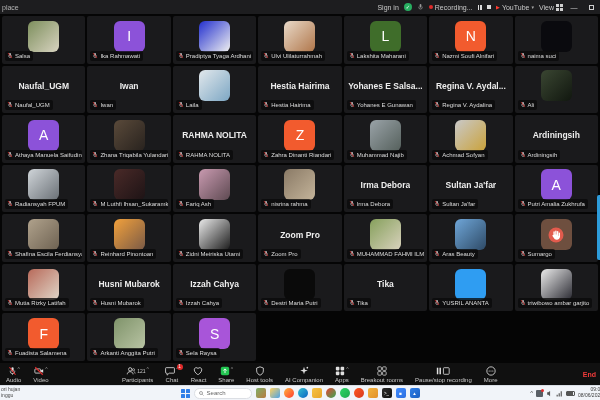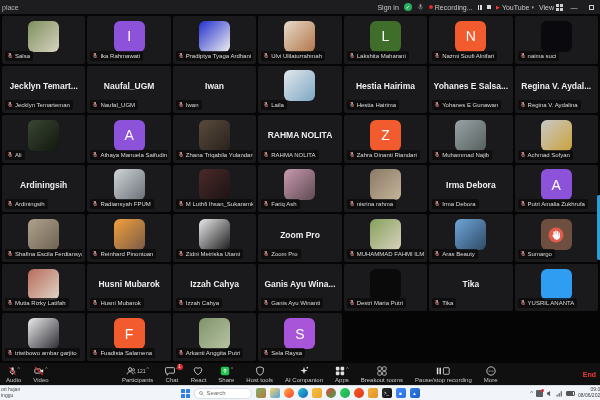--- a/index.html
+++ b/index.html
@@ -210,32 +210,20 @@
           <span><svg width="6" height="7" viewBox="0 0 12 12">
               <rect x="4.5" y="1" width="3" height="6" rx="1.5" fill="#e0e0e0"></rect>
               <path d="M3 5.5v1a3 3 0 0 0 6 0v-1" stroke="#e0e0e0" fill="none" stroke-width="1"></path>
               <line x1="6" y1="9.3" x2="6" y2="11" stroke="#e0e0e0" stroke-width="1"></line>
               <line x1="2" y1="1" x2="10" y2="11" stroke="#e02b2b" stroke-width="1.5"></line>
             </svg></span>
           <span>naima suci</span>
         </span>
       </div>
       <div class="tile">
-        <span class="center-name">Jecklyn Temart...</span>
-        <span class="plabel">
-          <span><svg width="6" height="7" viewBox="0 0 12 12">
-              <rect x="4.5" y="1" width="3" height="6" rx="1.5" fill="#e0e0e0"></rect>
-              <path d="M3 5.5v1a3 3 0 0 0 6 0v-1" stroke="#e0e0e0" fill="none" stroke-width="1"></path>
-              <line x1="6" y1="9.3" x2="6" y2="11" stroke="#e0e0e0" stroke-width="1"></line>
-              <line x1="2" y1="1" x2="10" y2="11" stroke="#e02b2b" stroke-width="1.5"></line>
-            </svg></span>
-          <span>Jecklyn Temarteman</span>
-        </span>
-      </div>
-      <div class="tile">
         <span class="center-name">Naufal_UGM</span>
         <span class="plabel">
           <span><svg width="6" height="7" viewBox="0 0 12 12">
               <rect x="4.5" y="1" width="3" height="6" rx="1.5" fill="#e0e0e0"></rect>
               <path d="M3 5.5v1a3 3 0 0 0 6 0v-1" stroke="#e0e0e0" fill="none" stroke-width="1"></path>
               <line x1="6" y1="9.3" x2="6" y2="11" stroke="#e0e0e0" stroke-width="1"></line>
               <line x1="2" y1="1" x2="10" y2="11" stroke="#e02b2b" stroke-width="1.5"></line>
             </svg></span>
           <span>Naufal_UGM</span>
         </span>
@@ -447,20 +435,32 @@
       <div class="tile">
         <span class="center-name">Irma Debora</span>
         <span class="plabel">
           <span><svg width="6" height="7" viewBox="0 0 12 12">
               <rect x="4.5" y="1" width="3" height="6" rx="1.5" fill="#e0e0e0"></rect>
               <path d="M3 5.5v1a3 3 0 0 0 6 0v-1" stroke="#e0e0e0" fill="none" stroke-width="1"></path>
               <line x1="6" y1="9.3" x2="6" y2="11" stroke="#e0e0e0" stroke-width="1"></line>
               <line x1="2" y1="1" x2="10" y2="11" stroke="#e02b2b" stroke-width="1.5"></line>
             </svg></span>
           <span>Irma Debora</span>
+        </span>
+      </div>
+      <div class="tile">
+        <span class="center-name">Sultan Ja'far</span>
+        <span class="plabel">
+          <span><svg width="6" height="7" viewBox="0 0 12 12">
+              <rect x="4.5" y="1" width="3" height="6" rx="1.5" fill="#e0e0e0"></rect>
+              <path d="M3 5.5v1a3 3 0 0 0 6 0v-1" stroke="#e0e0e0" fill="none" stroke-width="1"></path>
+              <line x1="6" y1="9.3" x2="6" y2="11" stroke="#e0e0e0" stroke-width="1"></line>
+              <line x1="2" y1="1" x2="10" y2="11" stroke="#e02b2b" stroke-width="1.5"></line>
+            </svg></span>
+          <span>Sultan Ja'far</span>
         </span>
       </div>
       <div class="tile">
         <div class="avatar" style="background: rgb(140, 82, 217);">A</div>
         <span class="plabel">
           <span><svg width="6" height="7" viewBox="0 0 12 12">
               <rect x="4.5" y="1" width="3" height="6" rx="1.5" fill="#e0e0e0"></rect>
               <path d="M3 5.5v1a3 3 0 0 0 6 0v-1" stroke="#e0e0e0" fill="none" stroke-width="1"></path>
               <line x1="6" y1="9.3" x2="6" y2="11" stroke="#e0e0e0" stroke-width="1"></line>
               <line x1="2" y1="1" x2="10" y2="11" stroke="#e02b2b" stroke-width="1.5"></line>
@@ -584,32 +584,20 @@
       <div class="tile">
         <span class="center-name">Izzah Cahya</span>
         <span class="plabel">
           <span><svg width="6" height="7" viewBox="0 0 12 12">
               <rect x="4.5" y="1" width="3" height="6" rx="1.5" fill="#e0e0e0"></rect>
               <path d="M3 5.5v1a3 3 0 0 0 6 0v-1" stroke="#e0e0e0" fill="none" stroke-width="1"></path>
               <line x1="6" y1="9.3" x2="6" y2="11" stroke="#e0e0e0" stroke-width="1"></line>
               <line x1="2" y1="1" x2="10" y2="11" stroke="#e02b2b" stroke-width="1.5"></line>
             </svg></span>
           <span>Izzah Cahya</span>
-        </span>
-      </div>
-      <div class="tile">
-        <span class="center-name">Ganis Ayu Wina...</span>
-        <span class="plabel">
-          <span><svg width="6" height="7" viewBox="0 0 12 12">
-              <rect x="4.5" y="1" width="3" height="6" rx="1.5" fill="#e0e0e0"></rect>
-              <path d="M3 5.5v1a3 3 0 0 0 6 0v-1" stroke="#e0e0e0" fill="none" stroke-width="1"></path>
-              <line x1="6" y1="9.3" x2="6" y2="11" stroke="#e0e0e0" stroke-width="1"></line>
-              <line x1="2" y1="1" x2="10" y2="11" stroke="#e02b2b" stroke-width="1.5"></line>
-            </svg></span>
-          <span>Ganis Ayu Winanti</span>
         </span>
       </div>
       <div class="tile">
         <div class="avatar" style="background: rgb(10, 10, 10);"></div>
         <span class="plabel">
           <span><svg width="6" height="7" viewBox="0 0 12 12">
               <rect x="4.5" y="1" width="3" height="6" rx="1.5" fill="#e0e0e0"></rect>
               <path d="M3 5.5v1a3 3 0 0 0 6 0v-1" stroke="#e0e0e0" fill="none" stroke-width="1"></path>
               <line x1="6" y1="9.3" x2="6" y2="11" stroke="#e0e0e0" stroke-width="1"></line>
               <line x1="2" y1="1" x2="10" y2="11" stroke="#e02b2b" stroke-width="1.5"></line>

